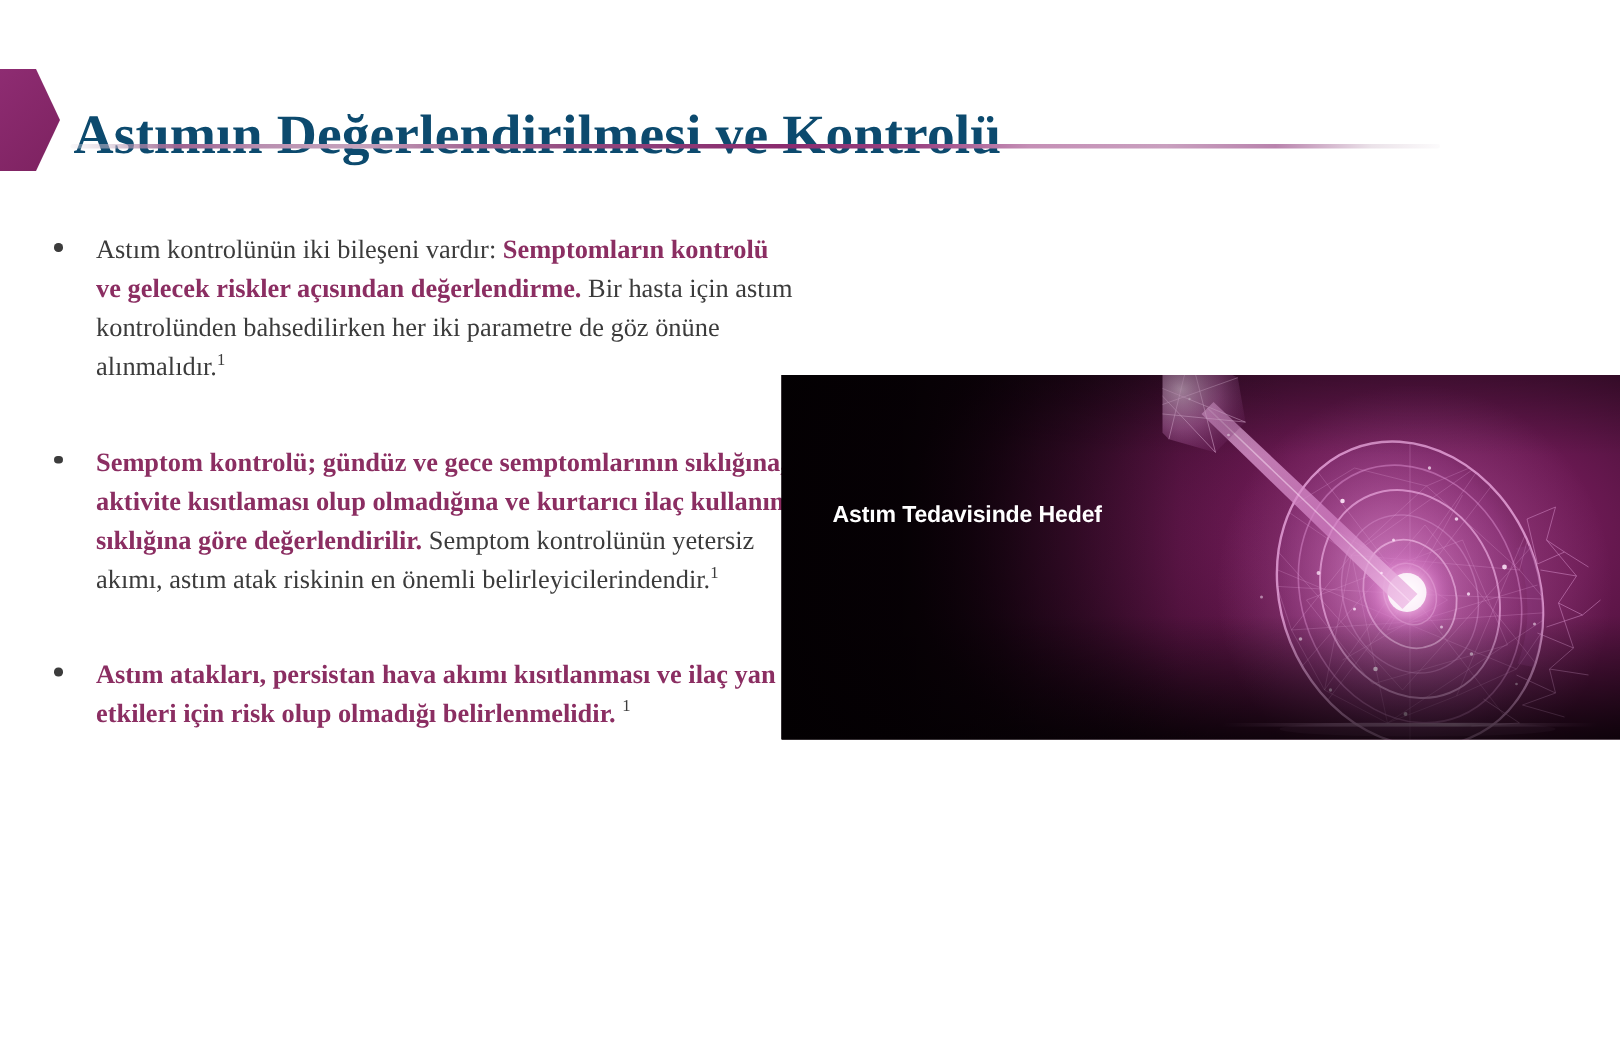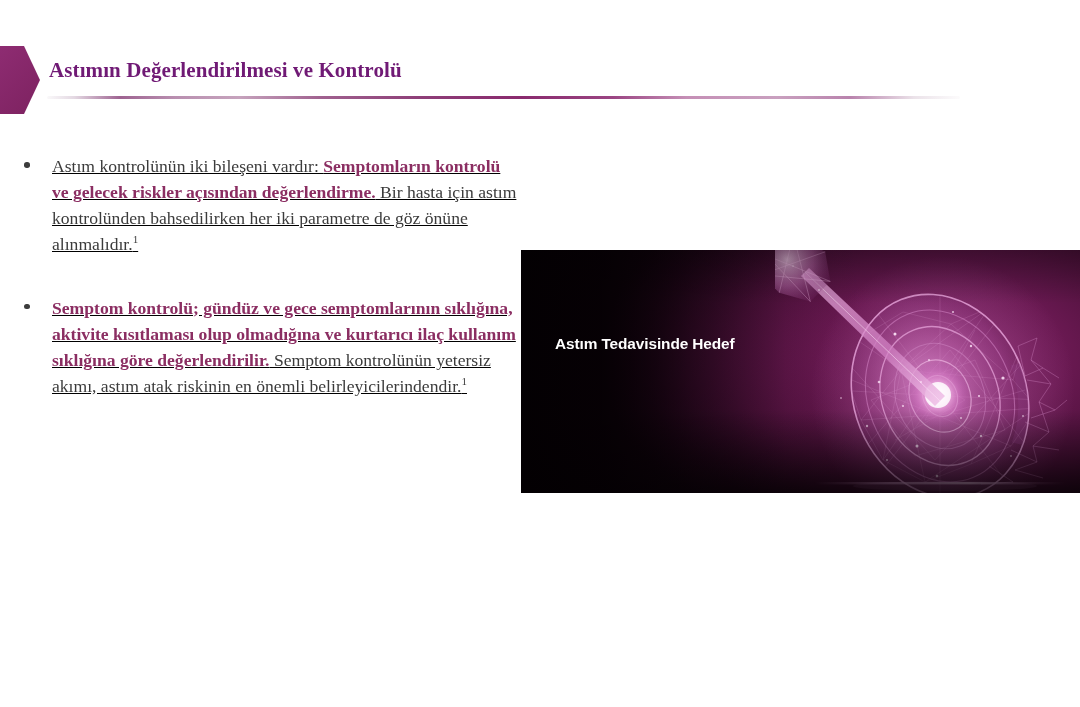--- a/index.html
+++ b/index.html
@@ -35,23 +35,23 @@
     background: #8A2A6E;
     background: linear-gradient(135deg, #8E2C72 0%, #7D2260 100%);
     clip-path: polygon(0% 0%, 60% 0%, 100% 50%, 60% 100%, 0% 100%);
   }
 
   #page-title {
     position: absolute;
     left: 49px;
     top: 44px;
     font-family: "Liberation Serif", "DejaVu Serif", serif;
-    font-size: 21px;
+    font-size: 37px;
     font-weight: bold;
-    color: #701a75;
+    color: #0c4a6e;
     letter-spacing: 0.1px;
     white-space: nowrap;
     line-height: 1.18;
   }
 
   #title-rule {
     position: absolute;
     left: 47px;
     top: 96px;
     width: 913px;
@@ -71,27 +71,26 @@
         #C9A0BF 80%,
         #B983AD 88%,
         rgba(222,208,219,0.6) 95%,
         rgba(244,240,243,0.25) 100%);
     border-radius: 2px;
   }
 
   
   #body-list {
     position: absolute;
-    left: 20px;
+    left: 32px;
     top: 153px;
     width: 500px;
     margin: 0;
     padding: 0;
     list-style: none;
-    text-decoration: underline;
   }
   .bullet-item {
     position: relative;
     padding-left: 32px;
     margin-bottom: 24px;
     font-size: 17.6px;
     line-height: 1.485;
     color: #3C3C3C;
     font-family: "Liberation Serif", "DejaVu Serif", serif;
     text-align: left;
@@ -201,20 +200,24 @@
     <li class="bullet-item" id="bullet-1">
       <span class="bullet-marker"></span>
       <span class="b-normal">Astım kontrolünün iki bileşeni vardır: </span><span class="b-strong">Semptomların kontrolü ve gelecek riskler açısından değerlendirme.</span><span class="b-normal"> Bir hasta için astım kontrolünden bahsedilirken her iki parametre de göz önüne alınmalıdır.</span><span class="sup">1</span>
     </li>
 
     <li class="bullet-item" id="bullet-2">
       <span class="bullet-marker"></span>
       <span class="b-strong">Semptom kontrolü; gündüz ve gece semptomlarının sıklığına, aktivite kısıtlaması olup olmadığına ve kurtarıcı ilaç kullanım sıklığına göre değerlendirilir.</span><span class="b-normal"> Semptom kontrolünün yetersiz akımı, astım atak riskinin en önemli belirleyicilerindendir.</span><span class="sup">1</span>
     </li>
 
+    <li class="bullet-item" id="bullet-3">
+      <span class="bullet-marker"></span>
+      <span class="b-strong">Astım atakları, persistan hava akımı kısıtlanması ve ilaç yan etkileri için risk olup olmadığı belirlenmelidir. </span><span class="sup">1</span>
+    </li>
 
   </ul>
 
   <div id="hero-panel">
     <div id="hero-bg"></div>
 
     <svg id="hero-graphic" viewBox="0 0 320 243" aria-hidden="true">
       <defs>
         <radialGradient id="gBull" cx="50%" cy="50%" r="50%">
           <stop offset="0%" stop-color="#ffffff" stop-opacity="1"></stop>

